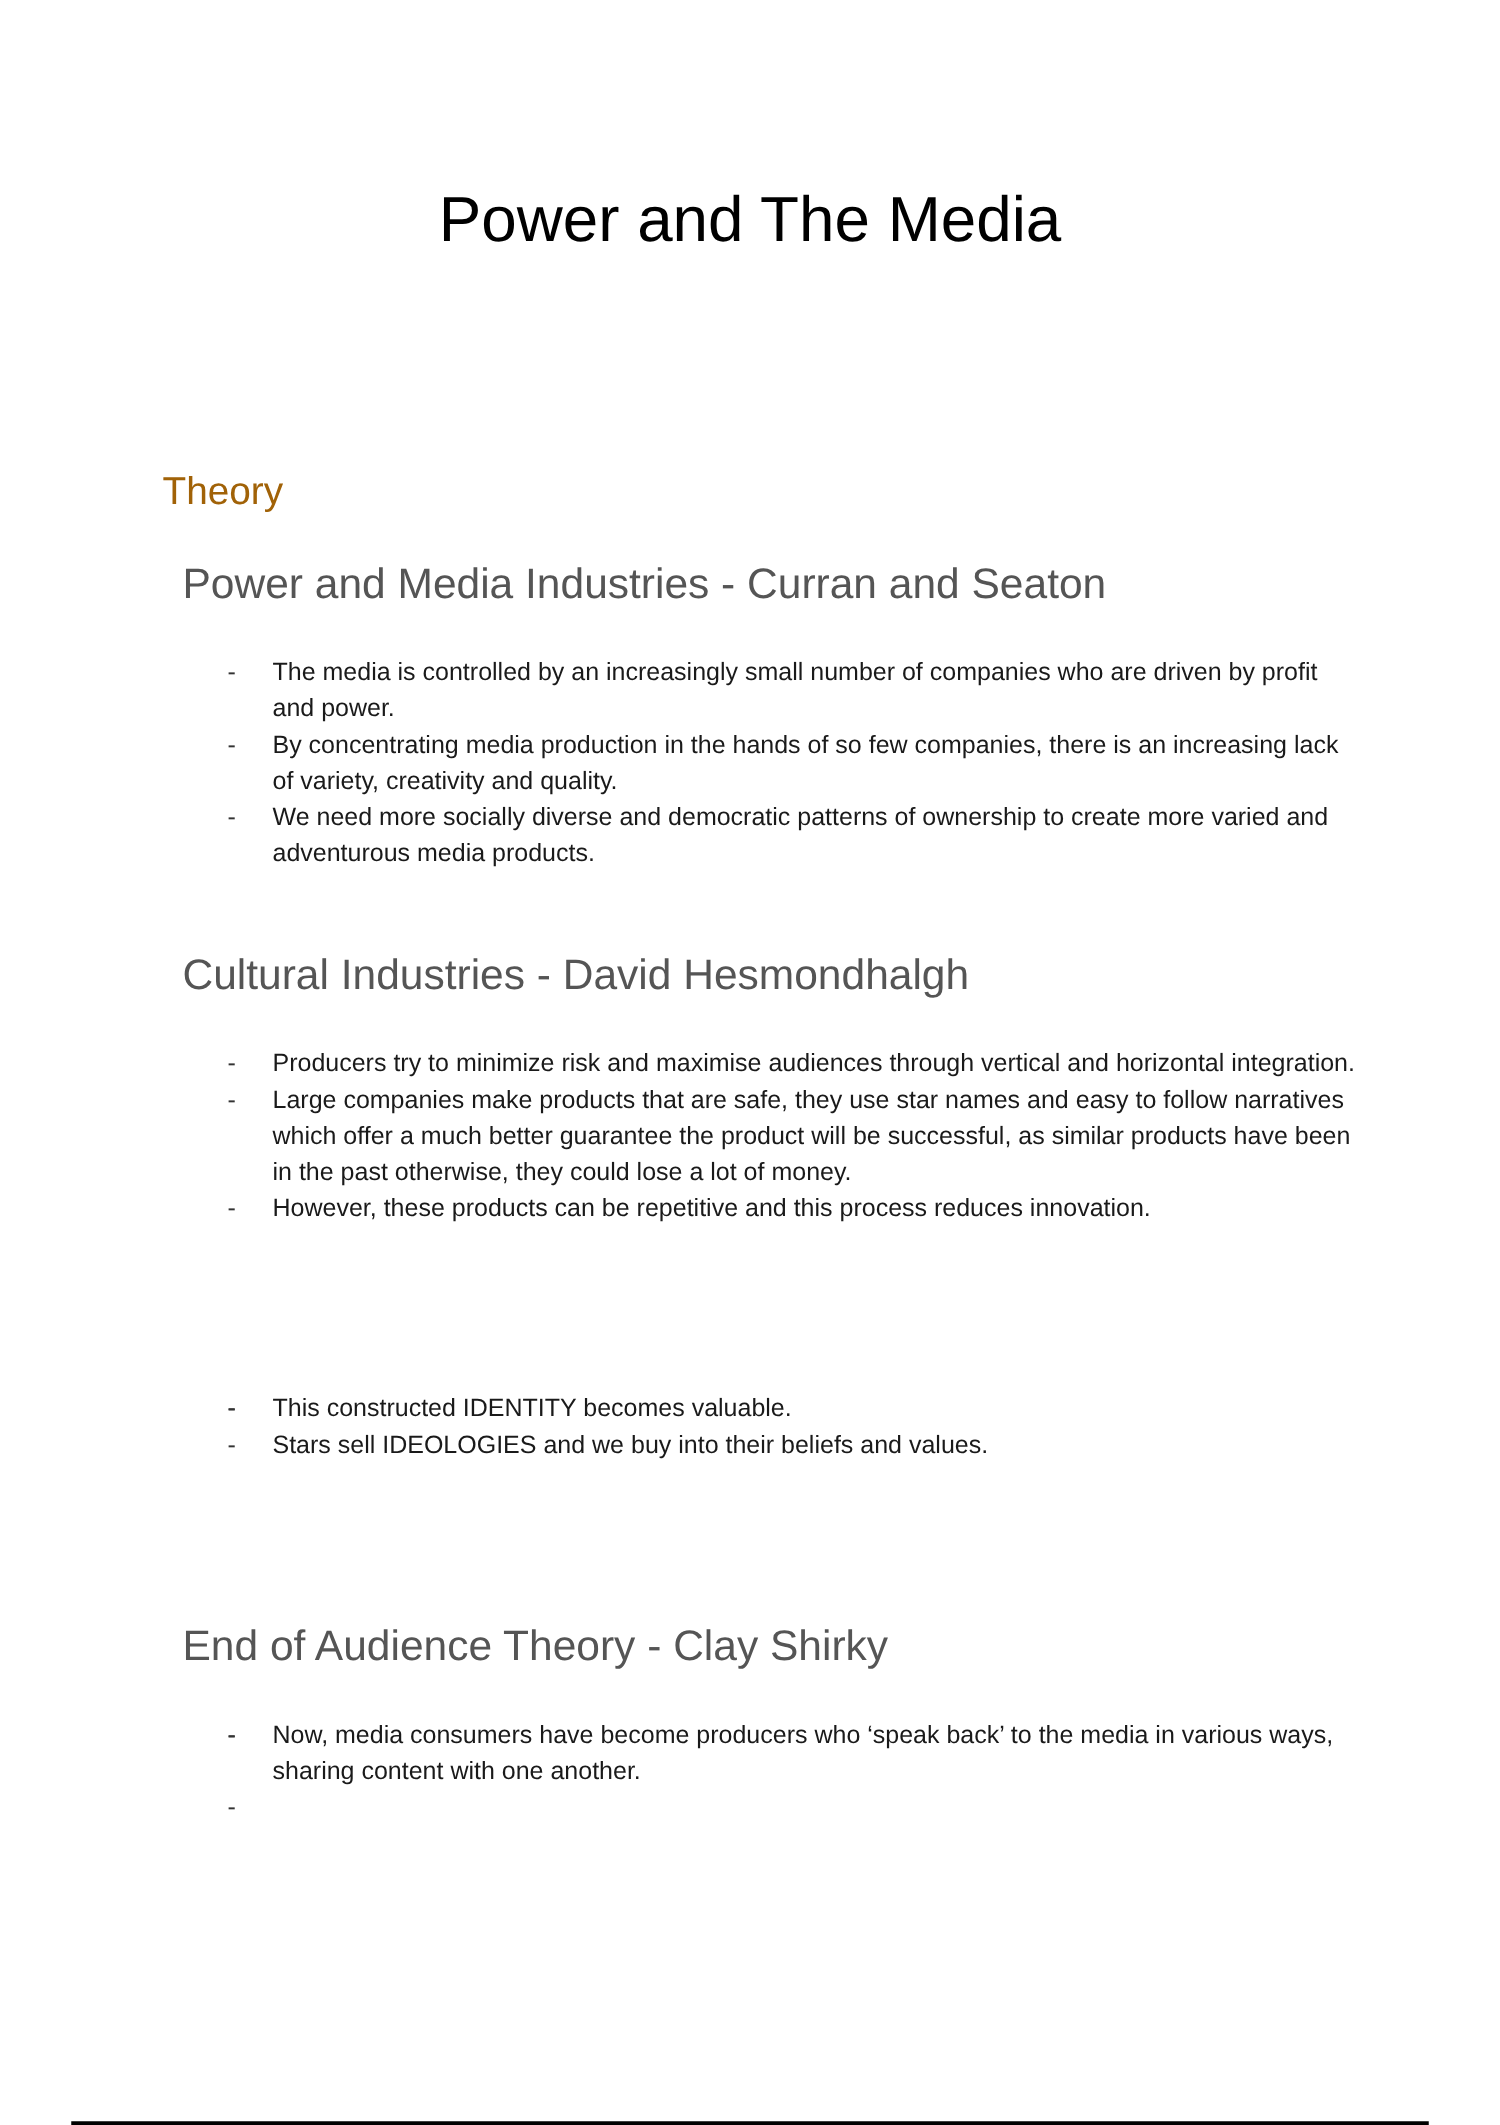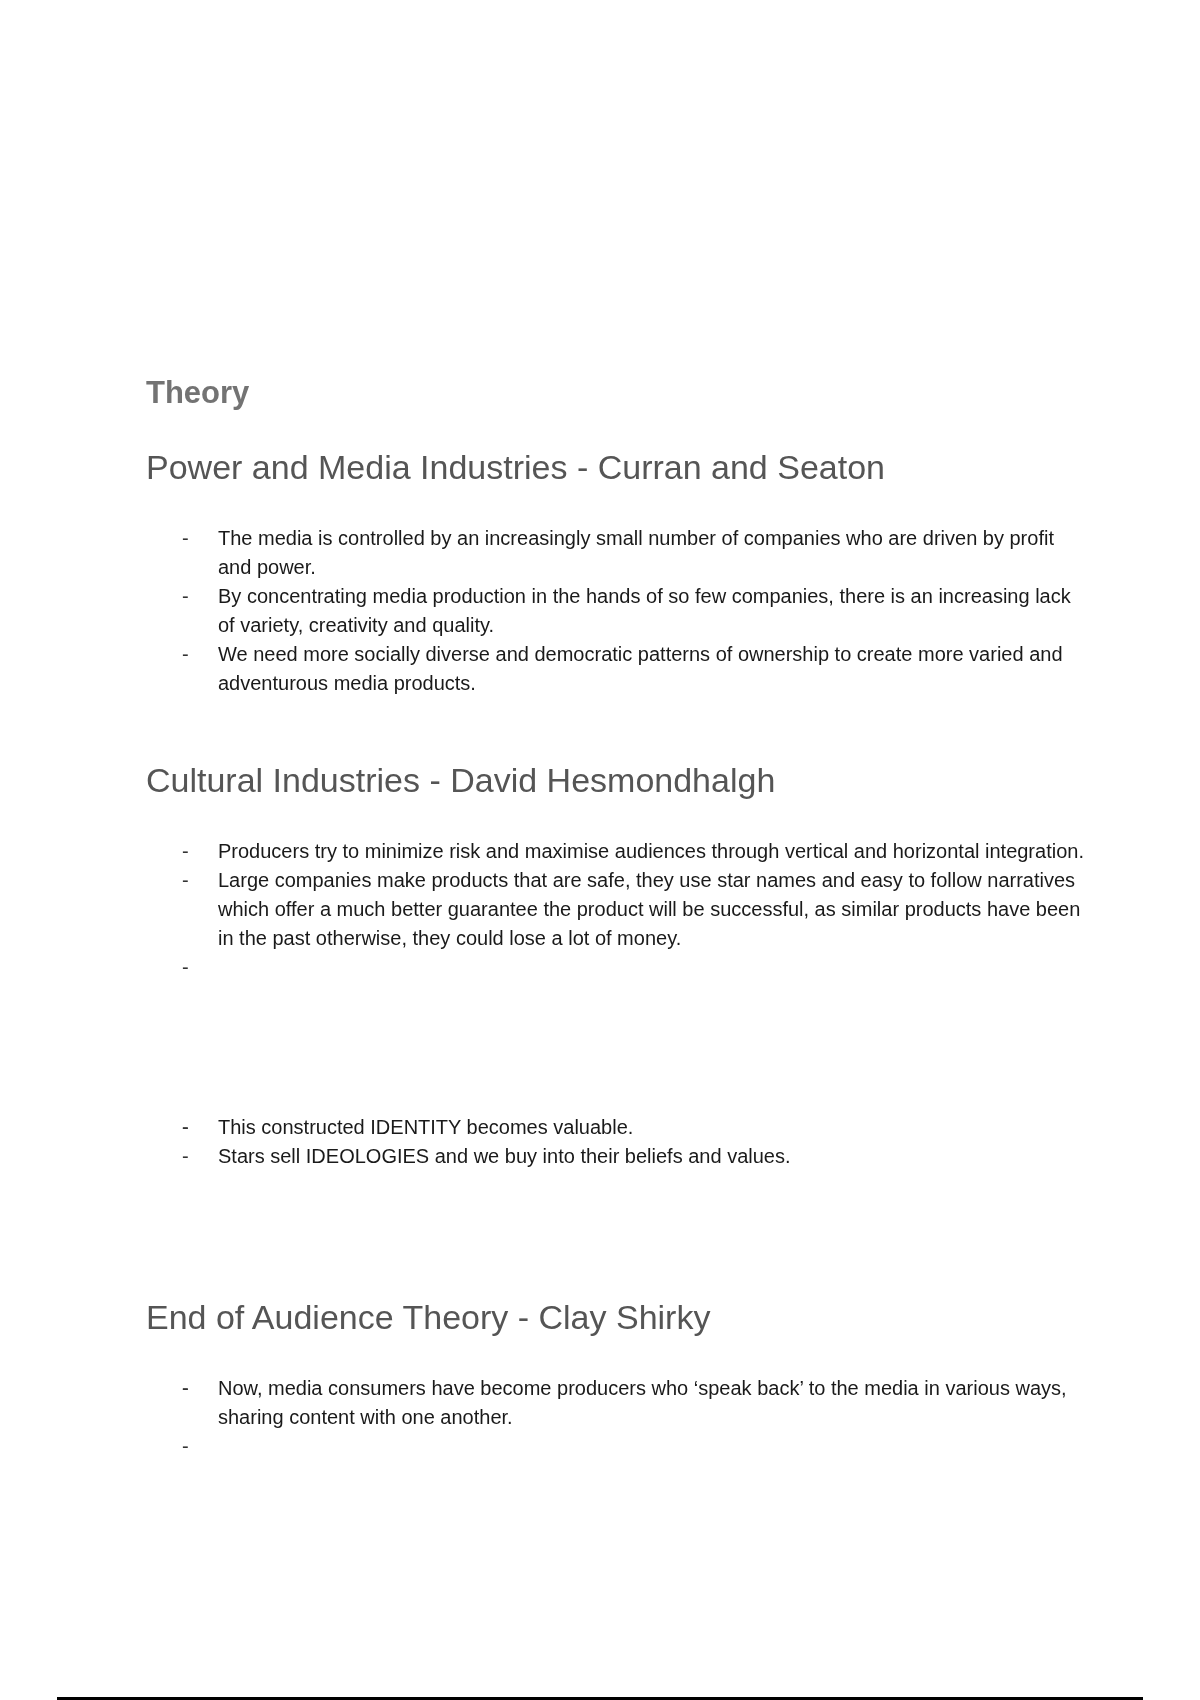--- a/index.html
+++ b/index.html
@@ -39,26 +39,26 @@
       top: 250px;
       left: 146px;
       width: 900px;
       font-size: 20px;
       line-height: 29px;
       color: #1a1a1a;
       margin: 0;
     }
     .heading1 {
       position: absolute;
-      left: 146px;
+      left: 130px;
       top: 373px;
       font-size: 31px;
-      color: #737373;
+      color: #a16207;
       margin: 0;
-      font-weight: bold;
+      font-weight: normal;
       line-height: 40px;
     }
     .section {
       position: absolute;
       left: 146px;
       width: 950px;
     }
     .section h2 {
       margin: 0;
       font-size: 34px;
@@ -92,39 +92,40 @@
       width: 1086px;
       height: 3px;
       background: #000000;
     }
   </style>
 </head>
 <body>
 
 <div class="page">
 
+  <h1 class="doc-title">Power and The Media</h1>
 
 
   <h2 class="heading1">Theory</h2>
 
   <div class="section" style="top:449px;">
     <h2>Power and Media Industries - Curran and Seaton</h2>
     <ul style="margin-top:39px;">
       <li><span class="bullet">-</span><span>The media is controlled by an increasingly small number of companies who are driven by profit and power.</span></li>
       <li><span class="bullet">-</span><span>By concentrating media production in the hands of so few companies, there is an increasing lack of variety, creativity and quality.</span></li>
       <li><span class="bullet">-</span><span>We need more socially diverse and democratic patterns of ownership to create more varied and adventurous media products.</span></li>
     </ul>
   </div>
 
   <div class="section" style="top:762px;">
     <h2>Cultural Industries - David Hesmondhalgh</h2>
     <ul style="margin-top:39px;">
       <li><span class="bullet">-</span><span>Producers try to minimize risk and maximise audiences through vertical and horizontal integration.</span></li>
       <li><span class="bullet">-</span><span>Large companies make products that are safe, they use star names and easy to follow narratives which offer a much better guarantee the product will be successful, as similar products have been in the past otherwise, they could lose a lot of money.</span></li>
-      <li><span class="bullet">-</span></li>
+      <li><span class="bullet">-</span><span>However, these products can be repetitive and this process reduces innovation.</span></li>
     </ul>
   </div>
 
   <div class="section" style="top:1075px;">
     <ul style="margin-top:38px;">
       <li><span class="bullet">-</span></li>
       <li><span class="bullet">-</span><span>This constructed IDENTITY becomes valuable.</span></li>
       <li><span class="bullet">-</span><span>Stars sell IDEOLOGIES and we buy into their beliefs and values.</span></li>
     </ul>
   </div>

